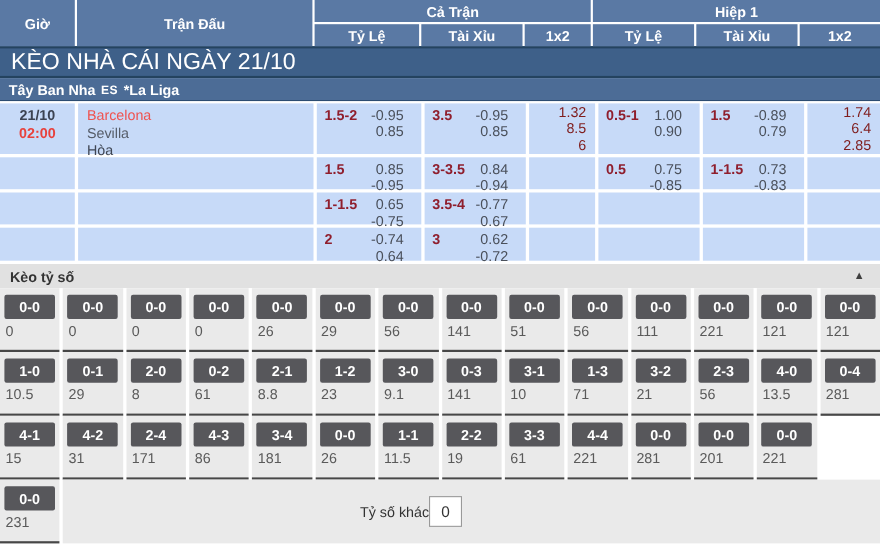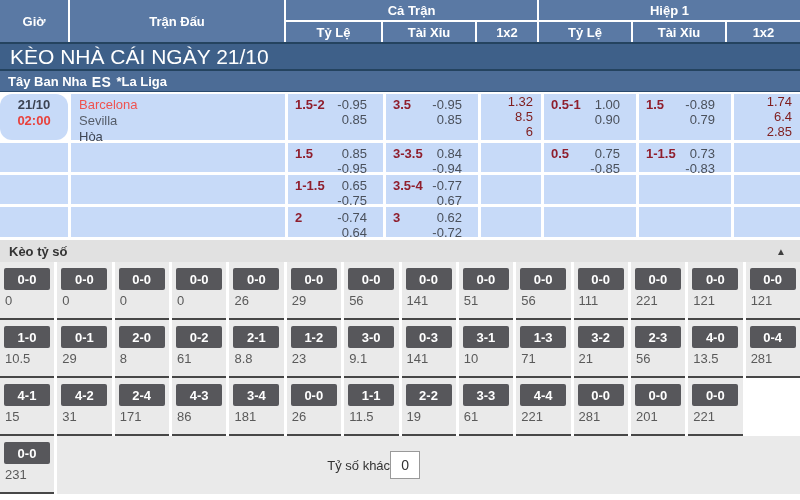--- a/index.html
+++ b/index.html
@@ -14,27 +14,27 @@
            align-items:center; justify-content:center; }
   .span2 { grid-row:1/3; }
 
   
   .titlebar { height:29px; background:#3e6089; border-top:2px solid #24435f;
               border-bottom:2px solid #24435f; color:#fff; font-size:21px;
               display:flex; align-items:center; padding-left:10px; }
   .leaguebar { height:21px; background:#4c6c96; border-bottom:1px solid #2a4a6d;
                color:#fff; font-weight:bold; display:flex; align-items:center;
                padding-left:8px; gap:5px; }
-  .cc { font-size:14px; letter-spacing:.5px; margin-top:2px; }
+  .cc { font-size:11px; letter-spacing:.5px; margin-top:2px; }
 
   
   .odds { display:grid; grid-template-columns:68px 214px 95px 92px 60px 92px 92px 1fr;
           grid-template-rows:46px 29px 29px 30px; gap:3px; background:#fff; padding-top:2px; }
   .cell { background:#c7daf8; }
-  .timecell { text-align:center; padding-top:3px; line-height:16px; font-weight:bold;border-radius:12px; }
+  .timecell { text-align:center; padding-top:3px; line-height:16px; font-weight:bold; }
   .timecell .d { color:#3c4352; }
   .timecell .t { color:#e8413c; }
   .matchcell { padding:3px 0 0 8px; line-height:16px; }
   .matchcell .home { color:#ef5350; }
   .matchcell .away { color:#565d69; }
   .matchcell .draw { color:#3f4654; }
   .hdp { display:flex; justify-content:space-between; padding:3px 16px 0 7px; }
   .hc  { color:#8f1e2d; font-weight:bold; }
   .vals{ display:flex; flex-direction:column; align-items:flex-end;
          color:#4a505b; line-height:15px; }

